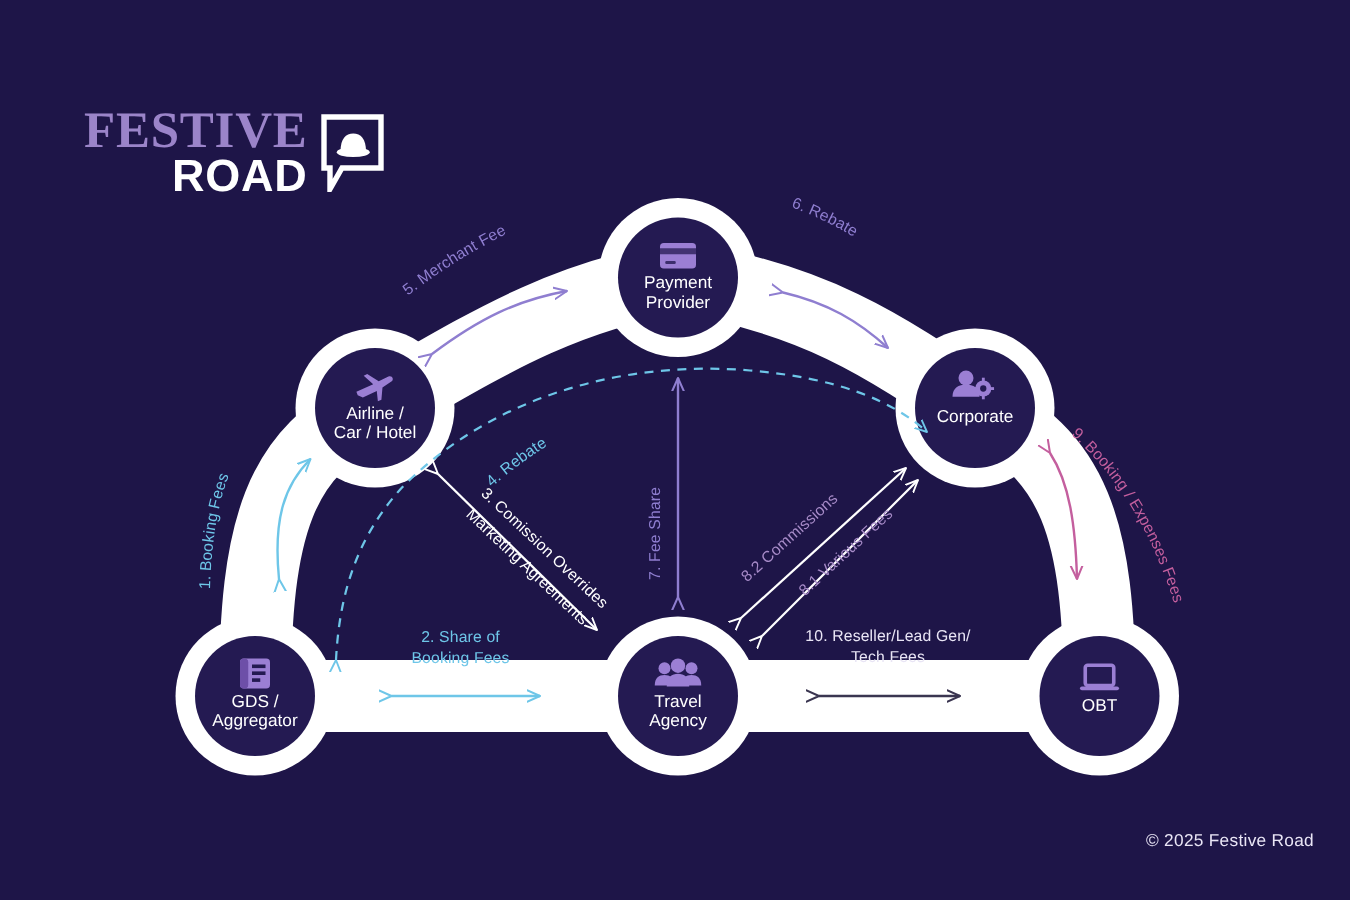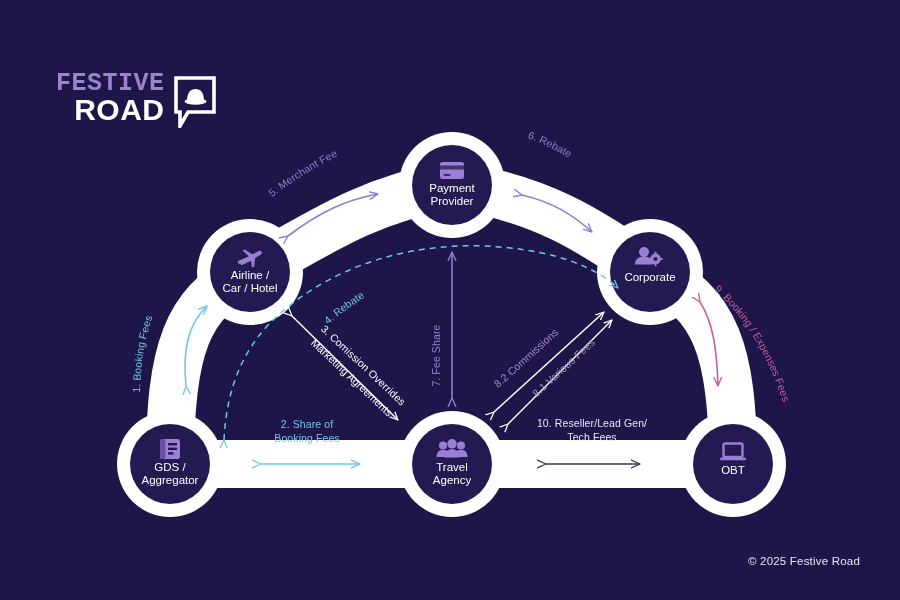--- a/index.html
+++ b/index.html
@@ -34,41 +34,41 @@
     display: flex;
     align-items: flex-start;
     gap: 9px;
   }
   #logo .words {
     display: flex;
     flex-direction: column;
     line-height: 0.94;
   }
   #logo .festive {
-    font-size: 25px;
+    font-size: 34px;
     font-weight: bold;
     letter-spacing: 0.5px;
     color: #9b84c9;
-    font-family: Liberation Mono, monospace;
+    font-family: Liberation Serif, serif;
   }
   #logo .road {
     font-size: 30px;
     font-weight: bold;
     letter-spacing: 0.5px;
     color: #ffffff;
     font-family: "Liberation Sans", sans-serif;
     text-align: right;
   }
   #logo .mark {
     margin-top: 4px;
   }
   
   #footer {
     position: absolute;
-    right: 40px;
+    right: 24px;
     bottom: 33px;
     color: #e9e5f5;
     font-size: 11.5px;
     letter-spacing: 0.2px;
     white-space: nowrap;
   }
   .node-label {
     font-family: "Liberation Sans", sans-serif;
     fill: #ffffff;
     font-size: 11.5px;

